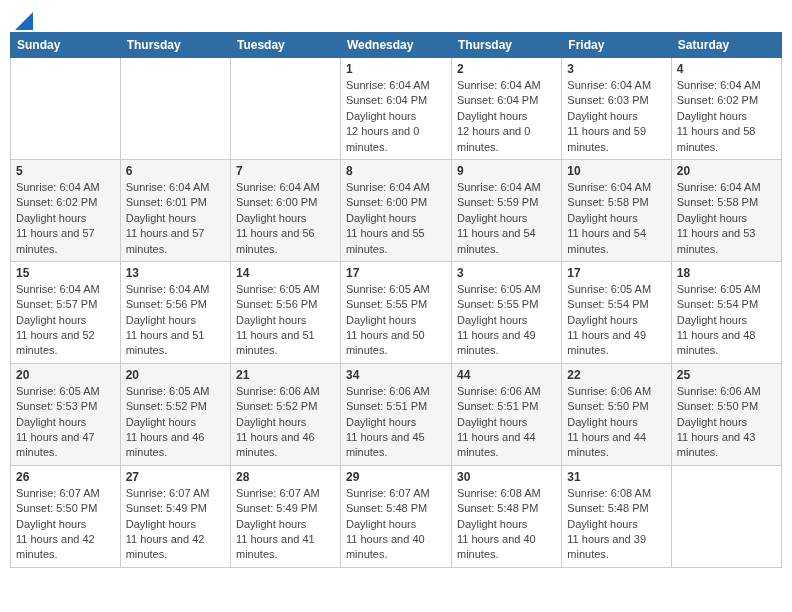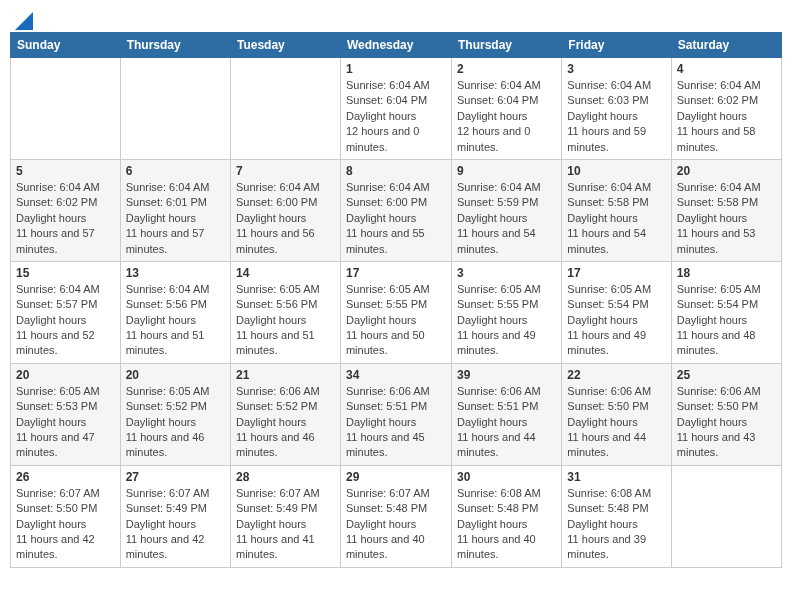--- a/index.html
+++ b/index.html
@@ -315,21 +315,21 @@
         <td>
           <div class="day-num">34</div>
           <div class="day-info">
             Sunrise: 6:06 AM<br>
             Sunset: 5:51 PM<br>
             Daylight hours<br>
             11 hours and 45 minutes.
           </div>
         </td>
         <td>
-          <div class="day-num">39</div>
+          <div class="day-num">44</div>
           <div class="day-info">
             Sunrise: 6:06 AM<br>
             Sunset: 5:51 PM<br>
             Daylight hours<br>
             11 hours and 44 minutes.
           </div>
         </td>
         <td>
           <div class="day-num">22</div>
           <div class="day-info">

